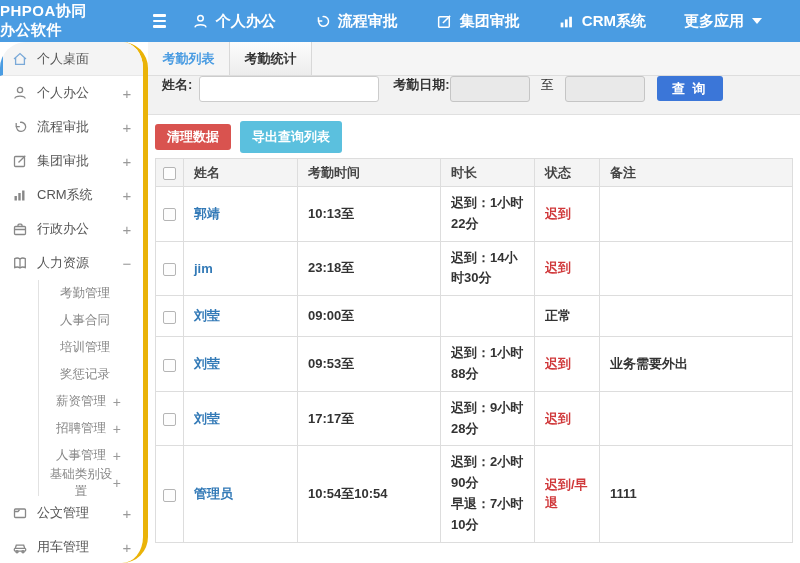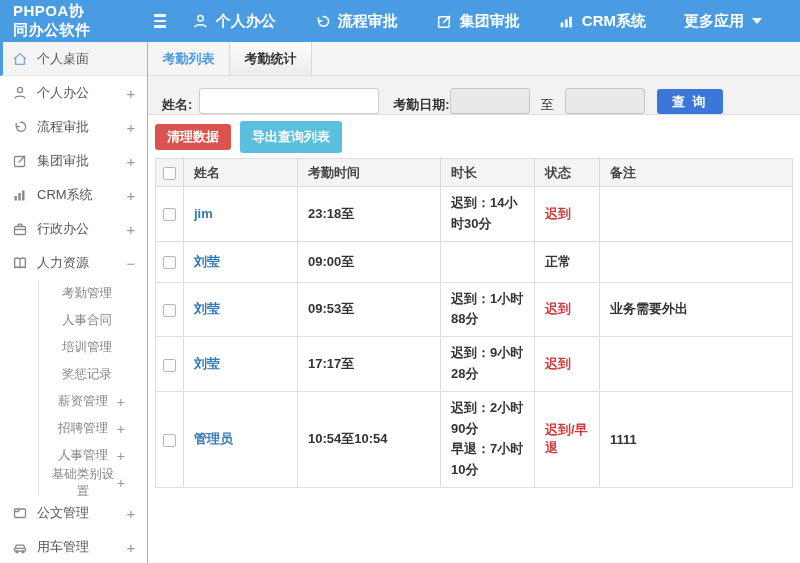--- a/index.html
+++ b/index.html
@@ -1,56 +1,56 @@
 <!DOCTYPE html>
 <html><head>
 <meta charset="utf-8">
 <style>
   * { margin:0; padding:0; box-sizing:border-box; }
   html,body { width:800px; height:563px; overflow:hidden; background:#fff;
     font-family:"Liberation Sans","DejaVu Sans",sans-serif; font-size:13px; color:#333; }
 
   
   .topbar { height:42px; background:#4a9ce2; display:flex; align-items:center; color:#fff; position:relative; }
-  .logo { width:148px; padding-left:13px; font-size:15px; font-weight:bold; letter-spacing:.5px; }
+  .logo { width:148px; font-size:15px; font-weight:bold; letter-spacing:.5px; }
   .hamburger { width:20px; margin-left:58px; margin-right:26px; cursor:pointer; }
   .hamburger span { display:block; height:2.5px; background:#fff; margin:3px 0; border-radius:1px; }
   .topnav { display:flex; align-items:center; }
   .topnav .nav-item { display:flex; align-items:center; margin-right:38px; font-size:15px; font-weight:bold; cursor:pointer; white-space:nowrap; }
   .topnav .nav-item svg { margin-right:7px; }
   .caret { width:0; height:0; border-left:5px solid transparent; border-right:5px solid transparent; border-top:6px solid #fff; margin-left:8px; }
 
   
   .wrap { display:flex; height:521px; }
 
   
-  .sidebar { width:148px; border-right:1px solid #eab308; background:#fff; overflow:hidden; flex:none; }
+  .sidebar { width:148px; border-right:5px solid #eab308; background:#fff; overflow:hidden; flex:none;border-radius:26px; }
   .side-item { height:34px; display:flex; align-items:center; padding:0 10px 0 12px; color:#555; cursor:pointer; }
   .side-item svg { flex:none; margin-right:9px; }
   .side-item .lbl { flex:1; font-size:13px; }
   .side-item .expand { color:#999; font-size:15px; width:12px; text-align:center; }
   .side-item.active { background:#f4f4f4; border-left:3px solid #4a9ce2; border-bottom:1px solid #e8e8e8; padding-left:9px; }
   .submenu { border-left:1px solid #e2e2e2; margin-left:38px; }
   .sub-item { height:27px; display:flex; align-items:center; padding-left:10px; padding-right:22px; color:#888; font-size:12.5px; cursor:pointer;text-align:center; }
   .sub-item .lbl { flex:1; }
   .sub-item .expand { color:#999; font-size:14px; }
 
   
   .main { flex:1; min-width:0; background:#fff; }
 
   .tabstrip { height:34px; background:#f5f5f5; border-bottom:1px solid #ddd; display:flex; }
   .tab { min-width:82px; padding:0 14px; display:flex; align-items:center; justify-content:center; font-weight:bold; font-size:13px; color:#333; cursor:pointer; border-right:1px solid #d8d8d8; background:linear-gradient(#fdfdfd,#ececec); }
   .tab.active { background:#f5f5f5; color:#4a9ce2; border-right:1px solid #d8d8d8; }
 
-  .filter-row { height:39px; background:#f2f2f2; border-bottom:1px solid #e0e0e0; display:flex; align-items:flex-end; padding-left:14px; }
+  .filter-row { height:39px; background:#f2f2f2; border-bottom:1px solid #e0e0e0; display:flex; align-items:flex-start; padding-left:14px; }
   .filter-row label { font-weight:bold; color:#333; }
   .inp { height:26px; border:1px solid #ccc; border-radius:3px; background:#fff; padding:0 6px; font-size:13px; outline:none; }
   .inp.name { width:180px; margin-left:7px; }
   .inp.date { width:80px; background:#e9e9e9; border-color:#c5c5c5; }
-  .lbl-date { margin-left:14px;margin-top:20px; }
+  .lbl-date { margin-left:14px; }
   .to-sep { margin:0 11px; color:#333; }
   .btn { border:none; border-radius:3px; color:#fff; font-weight:bold; font-size:13px; cursor:pointer; font-family:inherit; }
   .btn-search { width:66px; height:25px; background:#3b76d8; margin-left:12px; letter-spacing:2px; }
 
   .toolbar { height:43px; display:flex; align-items:center; padding-left:7px; background:#fff; }
   .btn-danger { background:#d9534f; height:26px; padding:0 12px; margin-right:9px; }
   .btn-info { background:#5bc0de; height:32px; padding:4px 12px; }
 
   
   .tbl-wrap { padding:0 7px; }
@@ -263,20 +263,28 @@
           <tr>
             <th class="c-check"><span class="checkbox"></span></th>
             <th>姓名</th>
             <th>考勤时间</th>
             <th>时长</th>
             <th>状态</th>
             <th>备注</th>
           </tr>
         </thead>
         <tbody>
+  <tr>
+    <td class="c-check"><span class="checkbox"></span></td>
+    <td><a class="name-link">郭靖</a></td>
+    <td>10:13至</td>
+    <td class="c-dur">迟到：1小时22分</td>
+    <td class="st-red">迟到</td>
+    <td></td>
+  </tr>
 
   <tr>
     <td class="c-check"><span class="checkbox"></span></td>
     <td><a class="name-link">jim</a></td>
     <td>23:18至</td>
     <td class="c-dur">迟到：14小时30分</td>
     <td class="st-red">迟到</td>
     <td></td>
   </tr>
 

